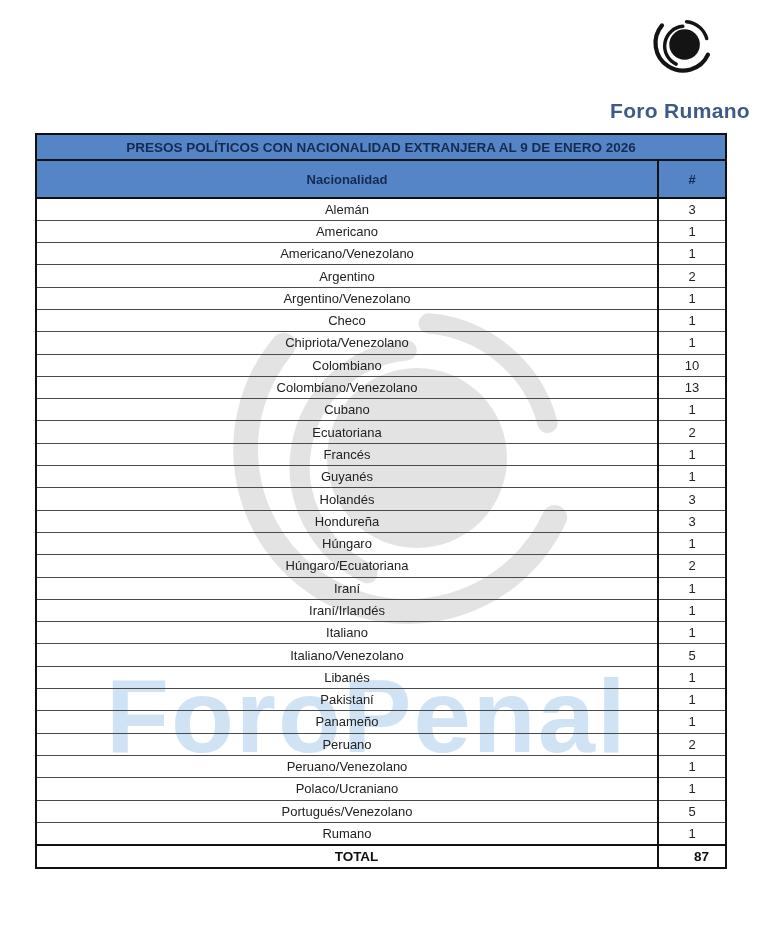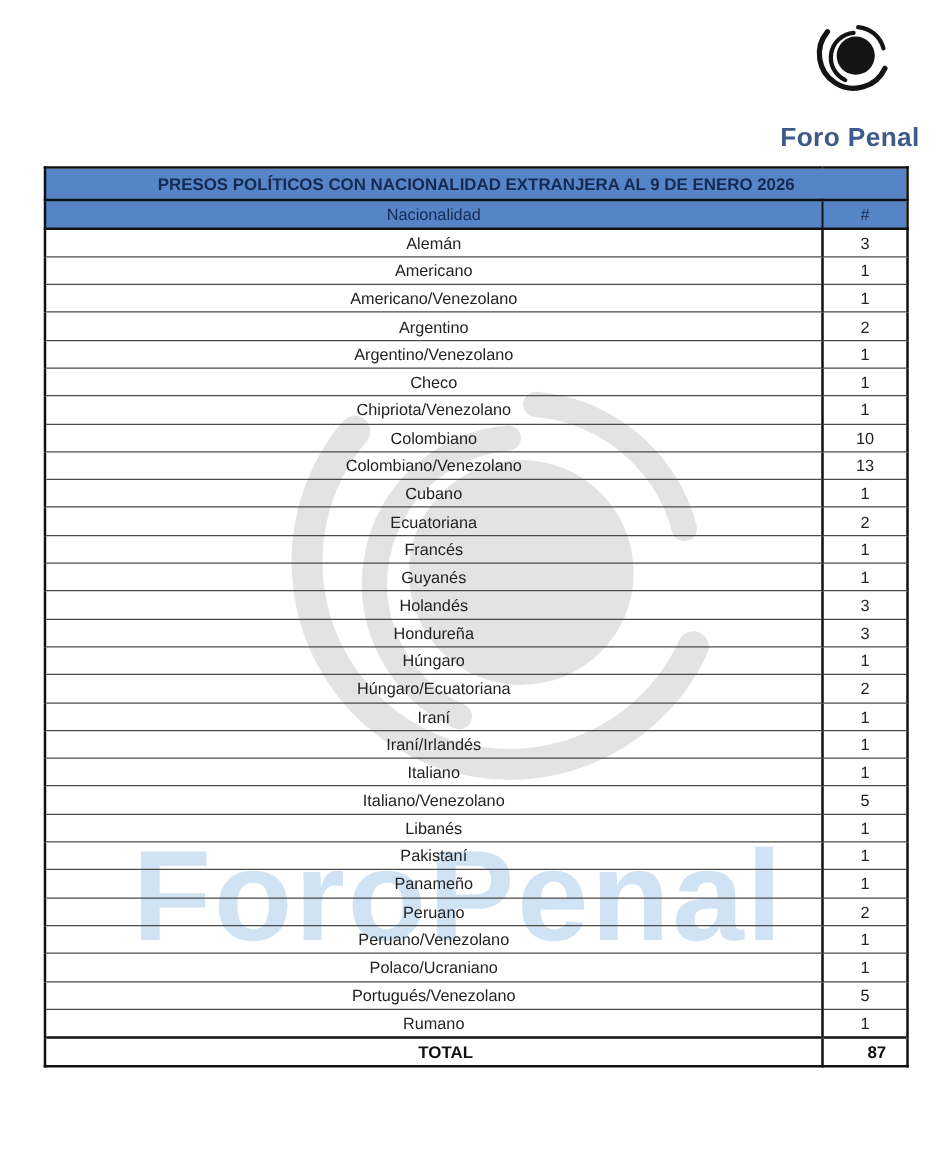--- a/index.html
+++ b/index.html
@@ -67,25 +67,25 @@
   tr.title-row th {
     height: 26px;
     background: var(--header-bg);
     color: var(--header-text);
     font-size: 13.5px;
     font-weight: bold;
     text-align: center;
     border: 2px solid var(--border-dark);
   }
   tr.head-row th {
-    height: 23px;
+    height: 38px;
     background: var(--header-bg);
     color: var(--header-text);
     font-size: 13px;
-    font-weight: normal;
+    font-weight: bold;
     text-align: center;
     border: 2px solid var(--border-dark);
   }
   tbody tr { height: 22.3px; }
   tbody td {
     font-size: 13px;
     color: var(--row-text);
     text-align: center;
     border-top: 1px solid var(--border-light);
     border-bottom: 1px solid var(--border-light);
@@ -109,21 +109,21 @@
 
 <div class="brand">
   <span>
     <svg width="92" height="84" viewBox="0 0 120 110" fill="none" xmlns="http://www.w3.org/2000/svg">
       <path d="M 63.7 16.1 A 26 26 0 0 0 55 65.6" stroke="#141414" stroke-width="4.5" stroke-linecap="round" fill="none"></path>
       <path d="M 36.4 14.9 A 36 36 0 1 0 96.6 53.2" stroke="#141414" stroke-width="5.5" stroke-linecap="round" fill="none"></path>
       <path d="M 68.6 10.1 A 30 30 0 0 1 95 32.2" stroke="#141414" stroke-width="4.5" stroke-linecap="round" fill="none"></path>
       <circle cx="66" cy="40" r="20" fill="#141414"></circle>
     </svg>
   </span>
-  <div class="brand-text">Foro Penal</div>
+  <div class="brand-text">Foro Rumano</div>
 </div>
 
 <div class="wm-logo">
   <svg width="540" height="495" viewBox="0 0 120 110" fill="none" xmlns="http://www.w3.org/2000/svg">
     <path d="M 63.7 16.1 A 26 26 0 0 0 55 65.6" stroke="#BEBEBE" stroke-width="4.5" stroke-linecap="round" fill="none"></path>
     <path d="M 36.4 14.9 A 36 36 0 1 0 96.6 53.2" stroke="#BEBEBE" stroke-width="5.5" stroke-linecap="round" fill="none"></path>
     <path d="M 68.6 10.1 A 30 30 0 0 1 95 32.2" stroke="#BEBEBE" stroke-width="4.5" stroke-linecap="round" fill="none"></path>
     <circle cx="66" cy="40" r="20" fill="#BEBEBE"></circle>
   </svg>
 </div>

